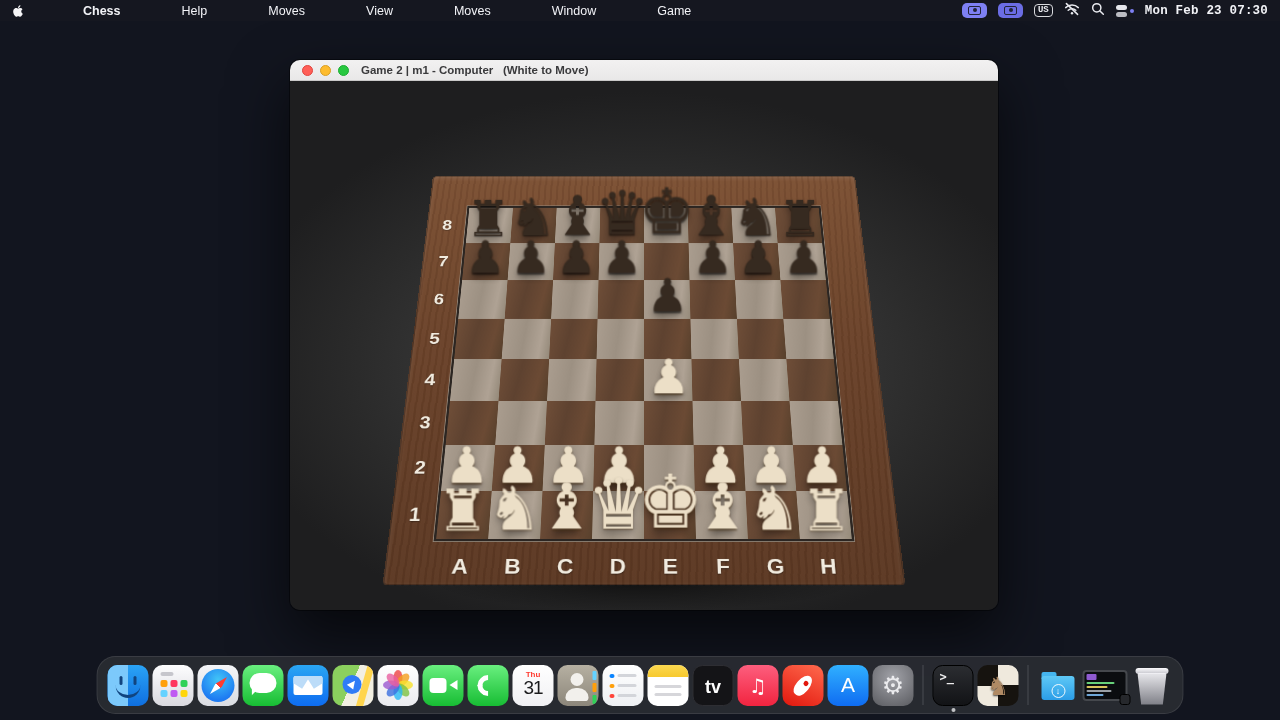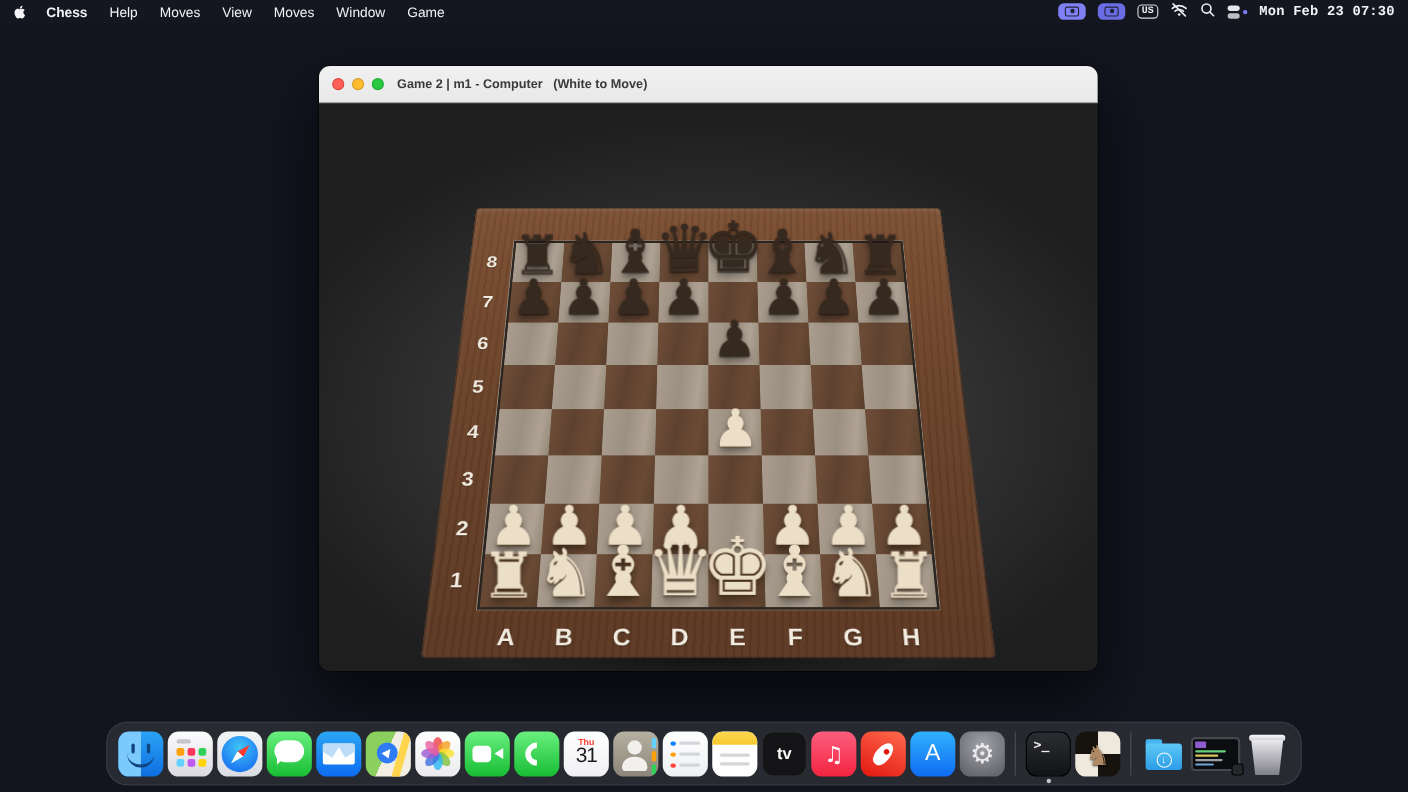--- a/index.html
+++ b/index.html
@@ -6,42 +6,42 @@
   html,body { width:1280px; height:720px; overflow:hidden; }
   body { background:#12151f; font-family:"Liberation Sans",sans-serif; position:relative; }
 
   
   .menubar { position:absolute; top:0; left:0; right:0; height:21px;
     background:rgba(22,24,32,.96); display:flex; align-items:center;
     padding:0 12px; color:#f2f3f7; font-size:12.5px; z-index:50; }
   .mb-left { display:flex; align-items:center; gap:20px; }
   .apple-logo { display:flex; align-items:center; margin-right:-2px; }
   .mb-app { font-weight:bold; }
-  .mb-item { cursor:default; }
+  .mb-item { cursor:default;margin-left:41px; }
   .mb-right { margin-left:auto; display:flex; align-items:center; gap:11px;font-family:Liberation Mono, monospace; }
   .scr-btn { width:25px; height:15px; border-radius:5px; background:#7e80f3;
     display:flex; align-items:center; justify-content:center; position:relative; }
   .scr-btn.alt { background:#6b6de4; }
   .scr-glyph { width:13px; height:9px; border:1.5px solid #222438; border-radius:2px; position:relative; }
   .scr-person { position:absolute; right:3px; bottom:2px; width:4px; height:4px;
     background:#222438; border-radius:50% 50% 2px 2px; }
   .kb-badge { border:1.5px solid #d9dade; color:#e9eaef; border-radius:4px;
     font-size:9px; font-weight:bold; padding:1px 3px; line-height:1; }
   .cc-wrap { display:flex; align-items:center; gap:3px; }
   .cc-pills { display:flex; flex-direction:column; gap:2px; }
   .cc-pill { width:11px; height:5px; border-radius:3px; background:#e6e7ec; }
   .cc-pill.bot { opacity:.8; }
   .cc-dot { width:4px; height:4px; border-radius:50%; background:#7e80f3; }
   .mb-clock { font-size:12.5px; font-weight:bold; letter-spacing:.2px; white-space:pre; }
 
   
   .chess-window { position:absolute; left:290px; top:60px; width:708px; height:550px;
     border-radius:10px; box-shadow:0 25px 60px rgba(0,0,0,.65), 0 0 0 1px rgba(0,0,0,.45);
     overflow:hidden; z-index:10; }
-  .titlebar { position:relative; height:34px; background:linear-gradient(180deg,#f2f1f1,#e9e8e8);
+  .titlebar { position:relative; height:21px; background:linear-gradient(180deg,#f2f1f1,#e9e8e8);
     border-bottom:1px solid #c9c8c8; display:flex; align-items:center; padding:0 8px; }
   .traffic { display:flex; gap:7px; margin-left:4px; }
   .tl { width:11px; height:11px; border-radius:50%; }
   .tl.red { background:#ff5f57; border:.5px solid #e0443e; }
   .tl.yellow { background:#febc2e; border:.5px solid #d89e24; }
   .tl.green { background:#28c840; border:.5px solid #1dad32; }
   .win-title { margin-left:12px; font-size:11.5px; font-weight:bold; color:#3a3a3c; white-space:pre; }
 
   .win-content { position:relative; width:100%; height:529px;
     background:radial-gradient(58% 52% at 50% 54%, #434343 0%, #383838 40%, #2a2a2a 72%, #1e1e1f 100%); }
@@ -154,21 +154,21 @@
     border-radius:50% 50% 4px 4px/80% 80% 4px 4px; background:#f2f0ec; }
   .icon-reminders { background:linear-gradient(180deg,#ffffff,#eef0f3); }
   .rm-row { position:absolute; left:7px; right:7px; display:flex; align-items:center; gap:3px; }
   .rm-dot { width:4.5px; height:4.5px; border-radius:50%; flex:none; }
   .rm-line { flex:1; height:3px; border-radius:2px; background:#d3d5da; }
   .icon-notes { background:#fff; overflow:hidden; }
   .nt-top { position:absolute; top:0; left:0; right:0; height:12px; background:linear-gradient(180deg,#fbd851,#f7c92e); }
   .nt-line { position:absolute; left:7px; right:7px; height:3px; border-radius:2px; background:#d6d6da; }
   .nt-line.l1 { top:20px; } .nt-line.l2 { top:28px; }
   .icon-appletv { background:#141417; border:1px solid #2e2e33; }
-  .tv-txt { position:absolute; width:100%; top:11px; text-align:center; color:#fff; font-size:15px; font-weight:bold; }
+  .tv-txt { position:absolute; width:100%; top:11px; text-align:center; color:#fff; font-size:18px; font-weight:bold; }
   .icon-music { background:linear-gradient(180deg,#fd5e7e,#f2243f); }
   .mus-note { position:absolute; width:100%; top:9px; text-align:center; color:#fff; font-size:20px;
     font-family:"DejaVu Sans",sans-serif; }
   .icon-games { background:linear-gradient(205deg,#ff6a4e,#e2170d); overflow:hidden; }
   .rk-body { position:absolute; left:14px; top:9px; width:13px; height:23px; background:#fff;
     border-radius:50% 50% 42% 42%; transform:rotate(40deg); }
   .rk-win { position:absolute; left:21px; top:16px; width:5px; height:5px; border-radius:50%;
     background:#e2170d; transform:rotate(40deg); }
   .icon-appstore { background:linear-gradient(180deg,#30b0ff,#0f6cf2); }
   .as-a { position:absolute; width:100%; top:8px; text-align:center; font-size:21px; color:#fff; }

